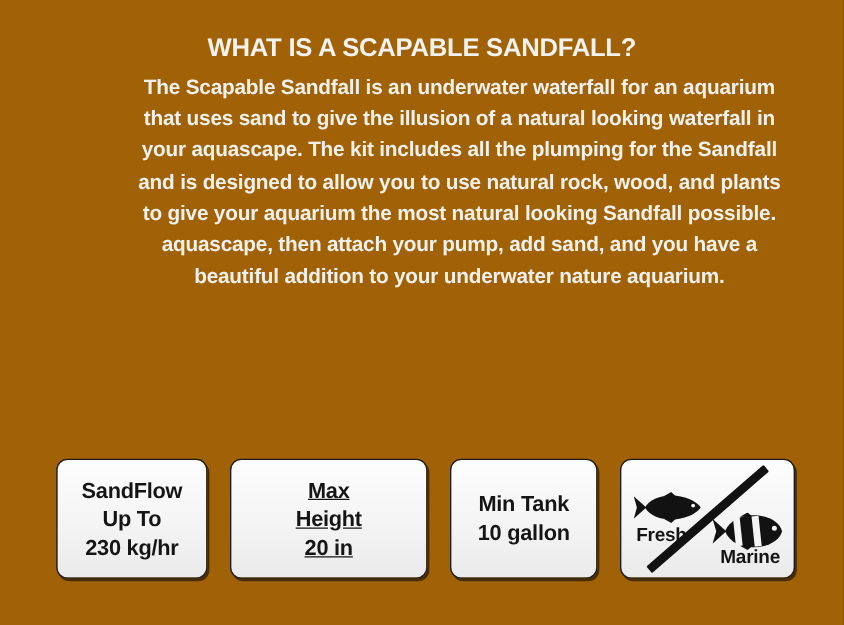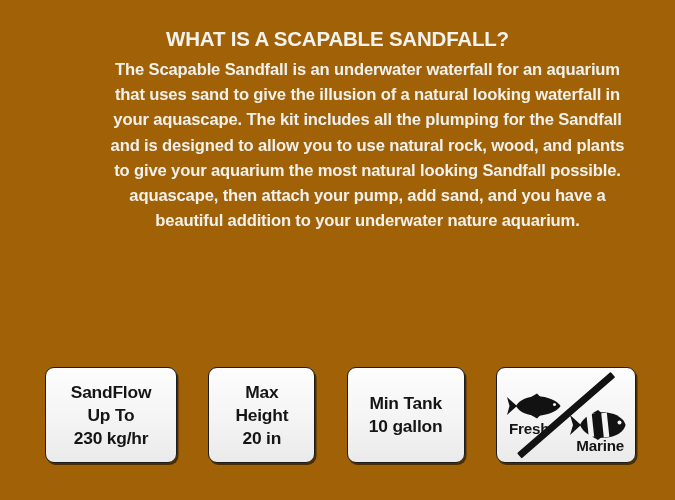--- a/index.html
+++ b/index.html
@@ -83,22 +83,22 @@
     justify-content: center;
     color: #151515;
     font-size: 17.4px;
     font-weight: 600;
     line-height: 23px;
     letter-spacing: -0.2px;
     text-align: center;
     white-space: nowrap;
   }
 
-  .badge-1 { width: 132px; }
-  .badge-2 { width: 107px; }
+  .badge-1 { width: 121px; }
+  .badge-2 { width: 158px; text-decoration: underline; }
   .badge-3 { width: 118px; }
   .badge-4 { width: 140px; }
 
   .badge .badge-line { display: block; }
 
   
   .badge-fm {
     display: block;
     padding: 0;
     overflow: hidden;

